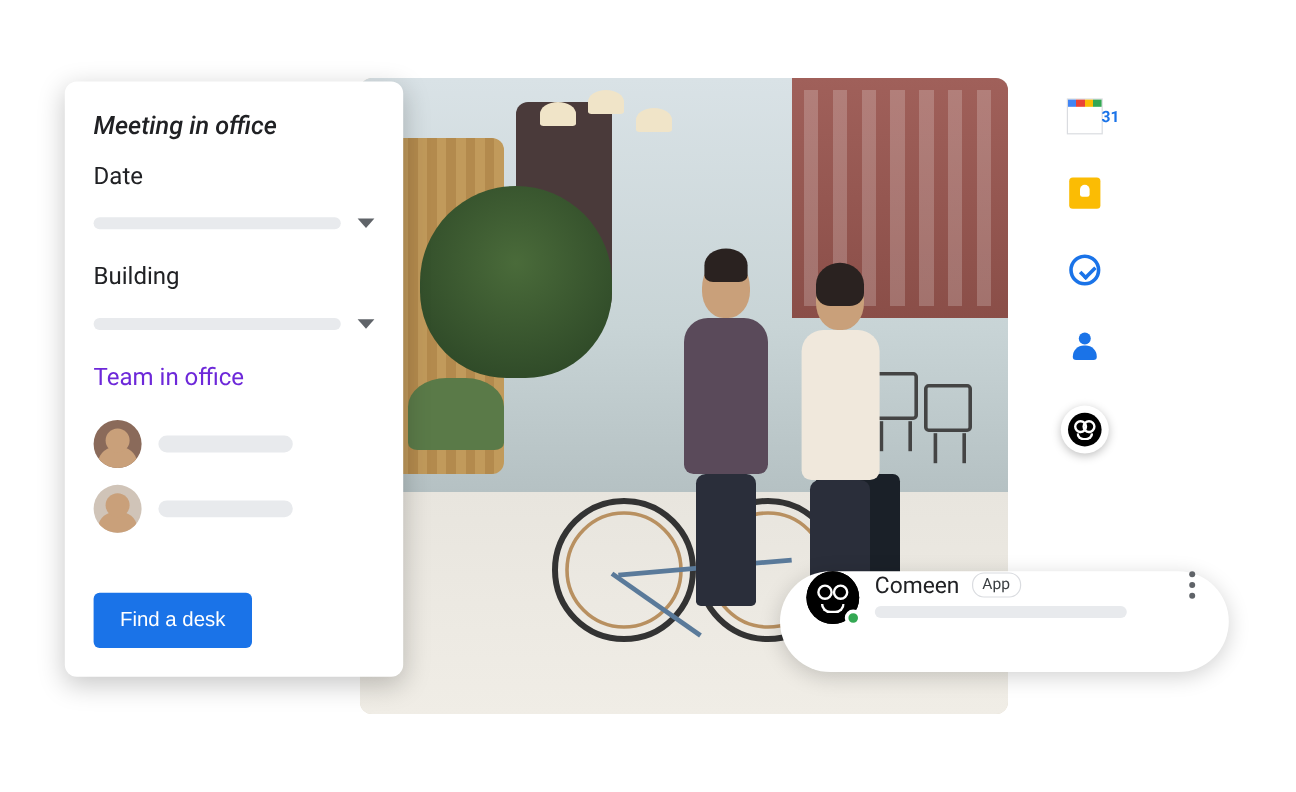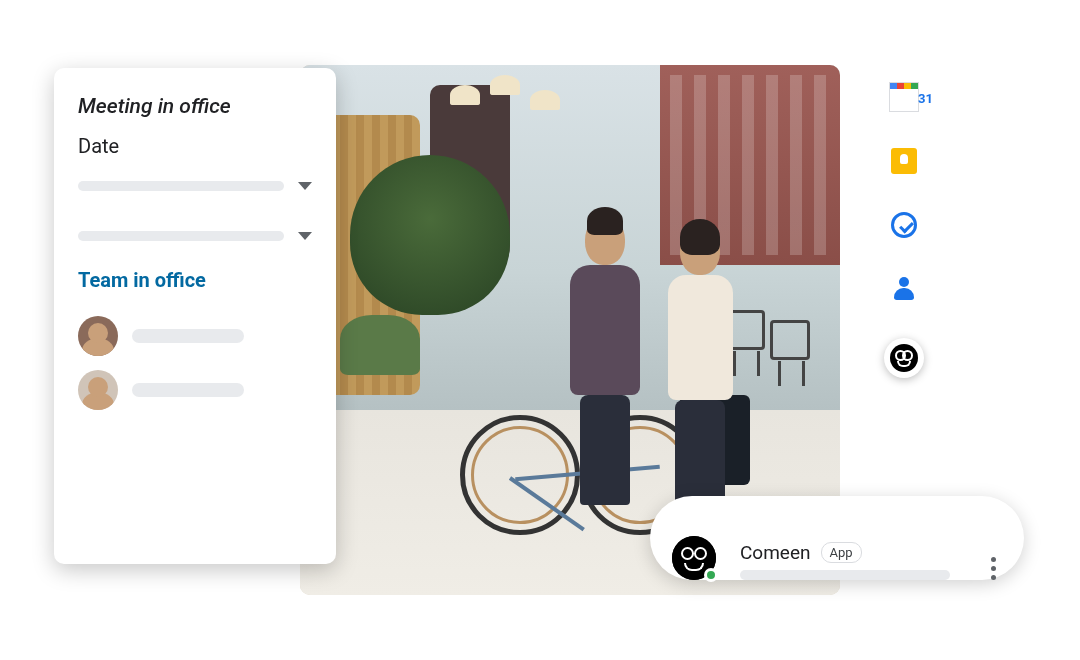--- a/index.html
+++ b/index.html
@@ -71,21 +71,21 @@
       display:flex; align-items:center; justify-content:space-between;
       height:36px; margin-bottom:14px;
     }
     .mc-select .bar {
       flex:1; height:10px; background:#e8eaed; border-radius:5px; margin-right:14px;
     }
     .mc-select .caret {
       width:0; height:0; border-left:7px solid transparent; border-right:7px solid transparent;
       border-top:8px solid #5f6368;
     }
-    .mc-subtitle { font-size: 20px; font-weight: 700; color:#0369a1; margin-top: 14px; margin-bottom: 24px; }
+    .mc-subtitle { font-size: 20px; font-weight: 400; color:#6d28d9; margin-top: 14px; margin-bottom: 24px; }
     .team-row { display:flex; align-items:center; gap:14px; margin-bottom:14px; }
     .avatar {
       width:40px; height:40px; border-radius:50%; flex:0 0 40px;
       background:#8a6a5a; position:relative; overflow:hidden;
     }
     .avatar::after { content:""; position:absolute; left:10px; top:7px; width:20px; height:20px; background:#c9a07a; border-radius:50%; }
     .avatar::before { content:""; position:absolute; left:4px; top:22px; width:32px; height:26px; background:#c9a07a; border-radius:50% 50% 0 0; }
     .avatar.a2 { background:#d0c4b8; }
     .team-bar { width:112px; height:14px; background:#e8eaed; border-radius:7px; }
     .find-btn {
@@ -108,23 +108,23 @@
     .contacts-ic::before { content:""; position:absolute; left:7px; top:0; width:10px; height:10px; background:#1a73e8; border-radius:50%; }
     .contacts-ic::after { content:""; position:absolute; left:2px; top:11px; width:20px; height:12px; background:#1a73e8; border-radius:10px 10px 3px 3px; }
     .comeen-round { width:40px; height:40px; background:#fff; border-radius:50%; box-shadow:0 2px 8px rgba(0,0,0,.25); display:flex; align-items:center; justify-content:center; }
     .comeen-logo { width:28px; height:28px; background:#000; border-radius:50%; display:flex; align-items:center; justify-content:center; position:relative; }
     .comeen-logo::before { content:""; position:absolute; left:5px; top:6px; width:7px; height:7px; border:2px solid #fff; border-radius:50%; }
     .comeen-logo::after { content:""; position:absolute; right:5px; top:6px; width:7px; height:7px; border:2px solid #fff; border-radius:50%; }
     .comeen-smile { position:absolute; left:7px; bottom:5px; width:14px; height:6px; border:2px solid #fff; border-top:none; border-radius:0 0 14px 14px; }
 
     
     .chat-pill {
-      position:absolute; left:650px; top:496px; width:374px; height:84px;
+      position:absolute; left:650px; top:476px; width:374px; height:84px;
       background:#fff; border-radius:42px; box-shadow:0 4px 18px rgba(0,0,0,.18);
-      display:flex; align-items:flex-end; padding:0 22px; gap:24px;
+      display:flex; align-items:flex-start; padding:0 22px; gap:13px;
     }
     .chat-avatar { width:44px; height:44px; background:#000; border-radius:50%; position:relative; flex:0 0 44px; }
     .chat-avatar .comeen-logo { width:44px; height:44px; }
     .chat-avatar .comeen-logo::before { left:9px; top:11px; width:9px; height:9px; }
     .chat-avatar .comeen-logo::after { right:9px; top:11px; width:9px; height:9px; }
     .chat-avatar .comeen-smile { left:12px; bottom:9px; width:20px; height:8px; }
     .presence-dot { position:absolute; right:-2px; bottom:-2px; width:14px; height:14px; background:#34a853; border:3px solid #fff; border-radius:50%; }
     .chat-body { flex:1; display:flex; flex-direction:column; gap:6px; }
     .chat-header { display:flex; align-items:center; gap:10px; }
     .chat-name { font-size:19px; font-weight:400; color:#202124; }
@@ -179,36 +179,38 @@
 
 <div class="meeting-card">
   <div class="mc-title">Meeting in office</div>
 
   <div class="mc-label">Date</div>
   <div class="mc-select">
     <div class="bar"></div>
     <div class="caret"></div>
   </div>
 
+  <div class="mc-label">Building</div>
   <div class="mc-select">
     <div class="bar"></div>
     <div class="caret"></div>
   </div>
 
   <div class="mc-subtitle">Team in office</div>
 
   <div class="team-row">
     <div class="avatar"></div>
     <div class="team-bar"></div>
   </div>
   <div class="team-row">
     <div class="avatar a2"></div>
     <div class="team-bar"></div>
   </div>
 
+  <button class="find-btn">Find a desk</button>
 </div>
 
 <div class="side-icons">
   <div class="sic">
     <div class="cal-ic">
         <span>31</span>
       </div>
   </div>
   <div class="sic">
     <div class="keep-ic"></div>

